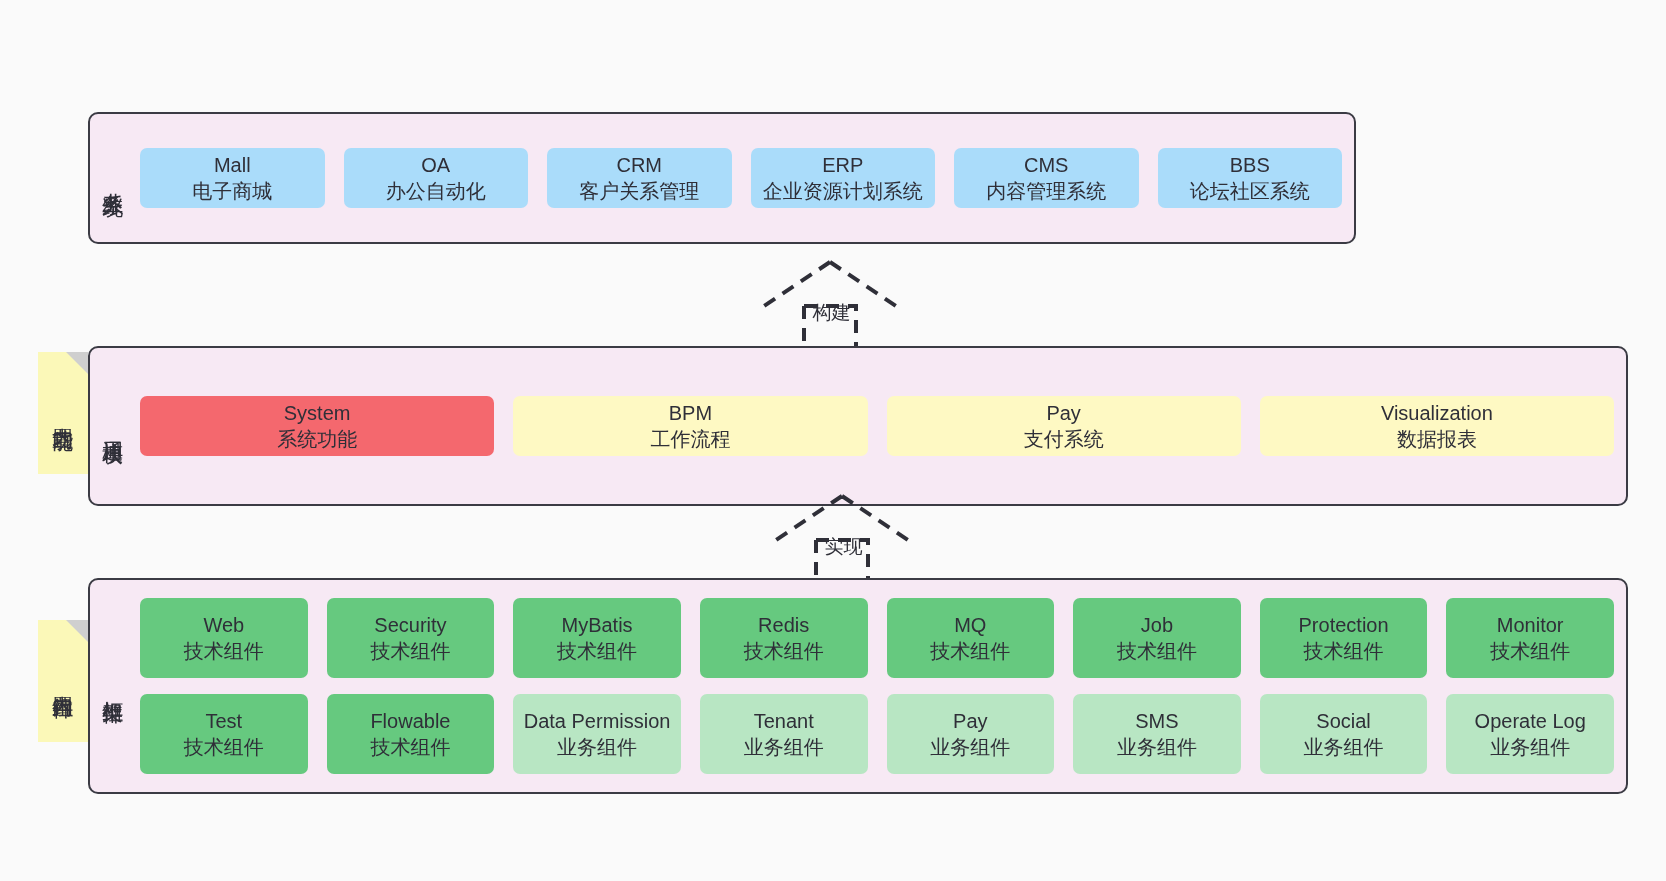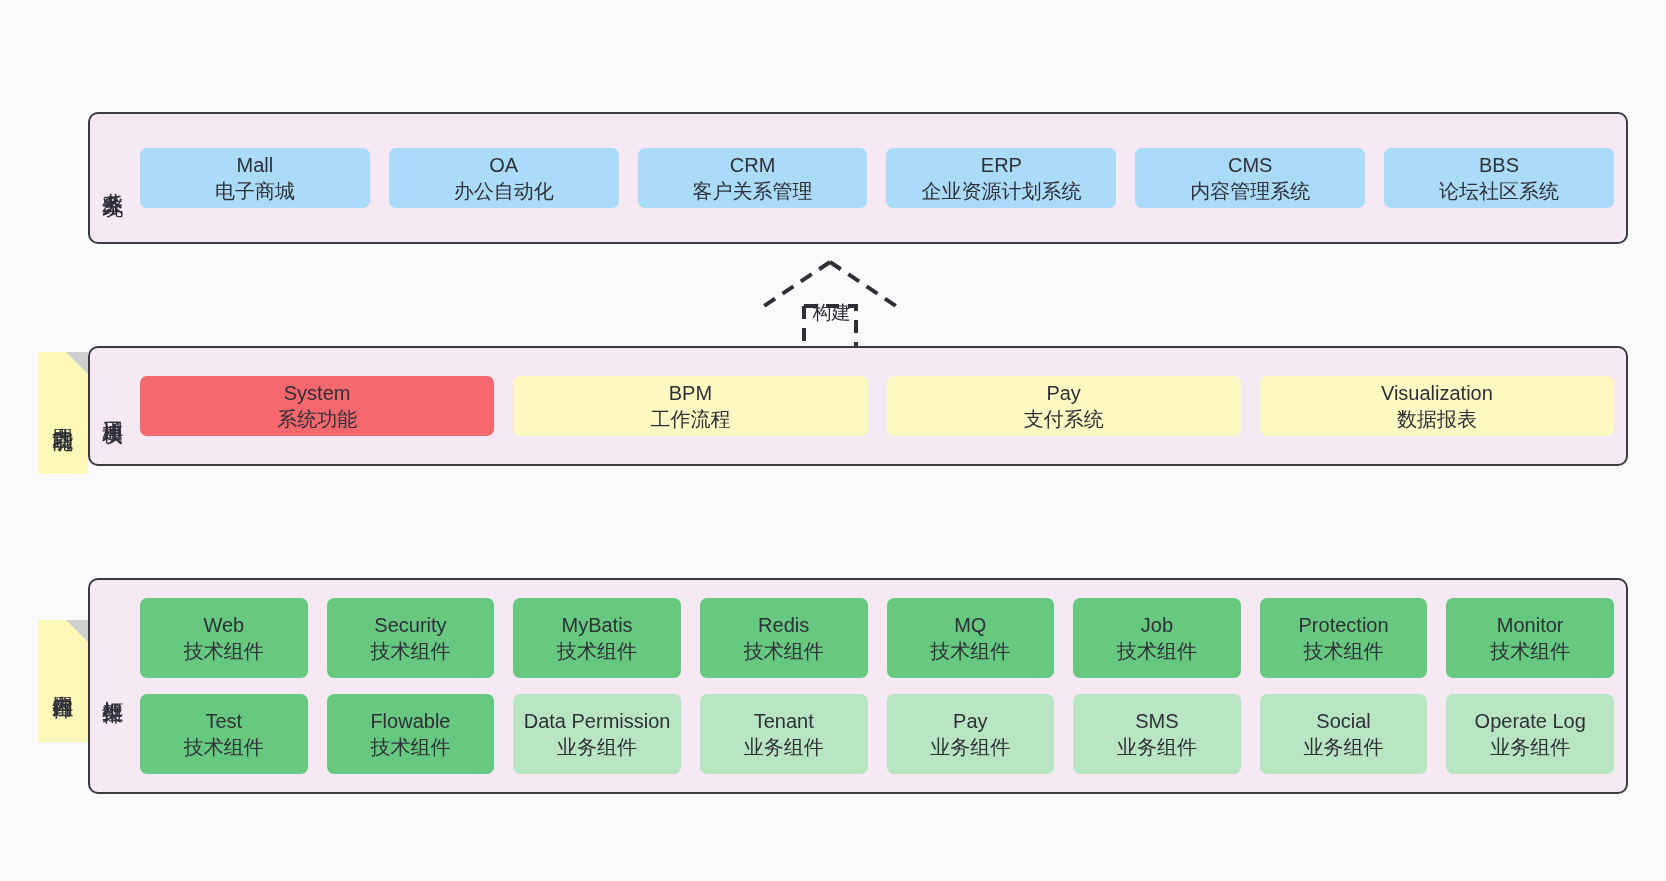--- a/index.html
+++ b/index.html
@@ -112,21 +112,21 @@
     background:transparent;
     white-space:nowrap;
     margin-top:6px;
   }
 </style>
 </head>
 <body>
 
 <div class="stage">
 
-  <div class="layer" style="left:88px;top:112px;width:1540px;height:132px;">
+  <div class="layer" style="left:88px;top:112px;width:1268px;height:132px;">
     <div class="layer-title">业务系统</div>
     <div class="layer-body">
       <div class="row">
         <div class="card c-blue">
           <span class="en">Mall</span>
           <span class="cn">电子商城</span>
         </div>
         <div class="card c-blue">
           <span class="en">OA</span>
           <span class="cn">办公自动化</span>
@@ -157,21 +157,21 @@
       <path d="M44 48 L96 48 L96 92 M44 48 L44 92" fill="none" stroke="#2f2f38" stroke-width="4" stroke-dasharray="13 9" stroke-linecap="butt"></path>
     </svg>
     <span class="lbl" style="top:36px;">构建</span>
   </div>
 
   <div class="note" style="left:38px;top:352px;width:50px;height:122px;">
     <span class="fold"></span>
     <span>内置功能</span>
   </div>
 
-  <div class="layer" style="left:88px;top:346px;width:1540px;height:120px;">
+  <div class="layer" style="left:88px;top:346px;width:1540px;height:160px;">
     <div class="layer-title">通用模块</div>
     <div class="layer-body">
       <div class="row">
         <div class="card c-red">
           <span class="en">System</span>
           <span class="cn">系统功能</span>
         </div>
         <div class="card c-pink">
           <span class="en">BPM</span>
           <span class="cn">工作流程</span>
@@ -181,20 +181,27 @@
           <span class="cn">支付系统</span>
         </div>
         <div class="card c-pink">
           <span class="en">Visualization</span>
           <span class="cn">数据报表</span>
         </div>
       </div>
     </div>
   </div>
 
+  <div class="conn" style="left:772px;top:492px;width:140px;height:92px;">
+    <svg width="140" height="92" viewBox="0 0 140 92">
+      <path d="M70 4 L136 48 M70 4 L4 48" fill="none" stroke="#2f2f38" stroke-width="4" stroke-dasharray="13 9" stroke-linecap="butt"></path>
+      <path d="M44 48 L96 48 L96 92 M44 48 L44 92" fill="none" stroke="#2f2f38" stroke-width="4" stroke-dasharray="13 9" stroke-linecap="butt"></path>
+    </svg>
+    <span class="lbl" style="top:36px;">实现</span>
+  </div>
 
   <div class="note" style="left:38px;top:620px;width:50px;height:122px;">
     <span class="fold"></span>
     <span>内置组件</span>
   </div>
 
   <div class="layer" style="left:88px;top:578px;width:1540px;height:216px;">
     <div class="layer-title">框架组件</div>
     <div class="layer-body">
 

